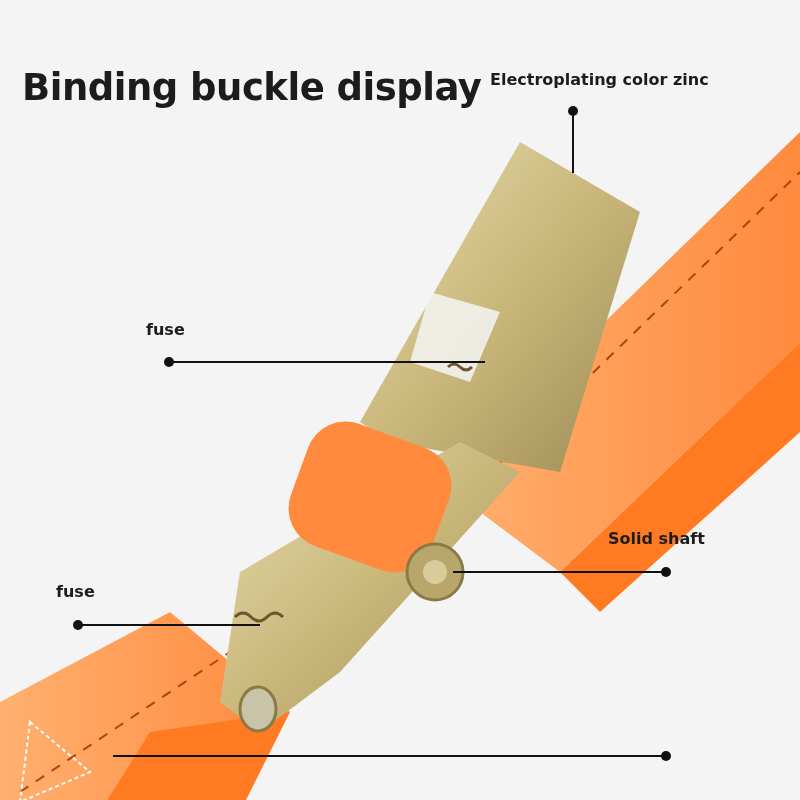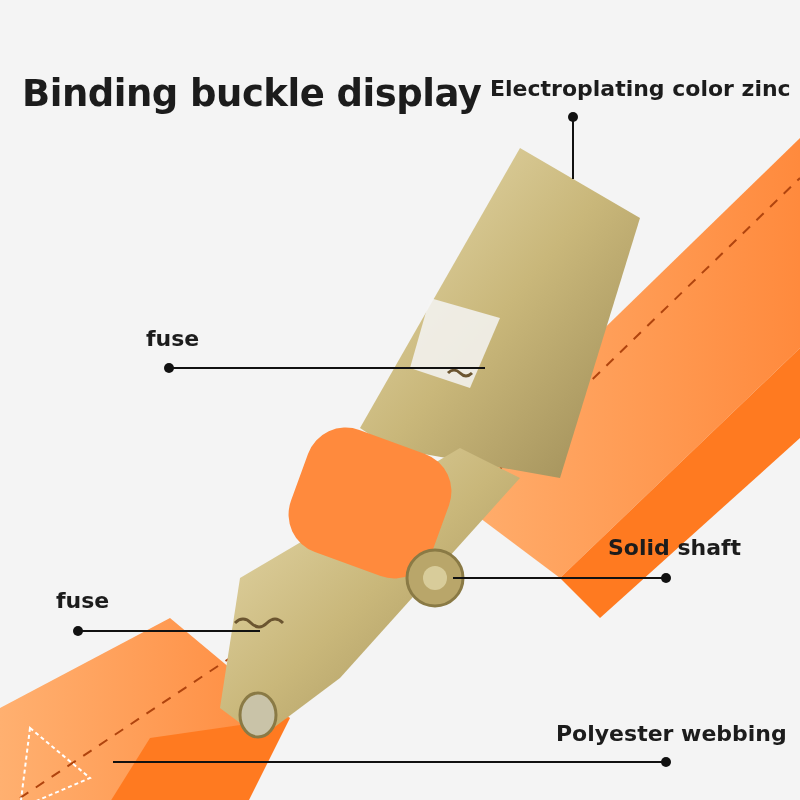--- a/index.html
+++ b/index.html
@@ -1,21 +1,21 @@
 <!DOCTYPE html>
 <html><head>
 <meta charset="utf-8">
 <style>
   html, body { margin:0; padding:0; }
   body { width:800px; height:800px; position:relative; overflow:hidden;
          background:#f4f4f4; font-family:"DejaVu Sans", sans-serif; }
-  .canvas { position:absolute; left:0; top:18px; width:800px; height:752px; }
+  .canvas { position:absolute; left:0; top:12px; width:800px; height:752px; }
   .title { position:absolute; left:22px; top:54px; font-size:37px; font-weight:bold;
            color:#1c1c1c; letter-spacing:-0.5px; white-space:nowrap; }
-  .label { position:absolute; font-size:22px; font-weight:bold; color:#1c1c1c; white-space:nowrap; }
+  .label { position:absolute; font-size:16px; font-weight:bold; color:#1c1c1c; white-space:nowrap; }
   .line { position:absolute; background:#111; }
   .dot { position:absolute; width:10px; height:10px; border-radius:50%; background:#111; }
 </style>
 </head>
 <body>
 
 <div class="canvas">
   <svg width="800" height="800" viewBox="0 0 800 800">
     <defs>
       <linearGradient id="metal" x1="0" y1="0" x2="1" y2="1">
@@ -70,16 +70,15 @@
   <div class="label" style="left:608px;top:517px;text-align:right;">Solid shaft</div>
   <div class="dot" style="left:661px;top:555px;"></div>
   <div class="line" style="left:453px;top:559px;width:210px;height:2px;"></div>
 
   
   <div class="label" style="left:56px;top:570px;">fuse</div>
   <div class="dot" style="left:73px;top:608px;"></div>
   <div class="line" style="left:80px;top:612px;width:180px;height:2px;"></div>
 
   
-  <div class="label" style="left:556px;top:703px;">Polyester webbing</div>
   <div class="dot" style="left:661px;top:739px;"></div>
   <div class="line" style="left:113px;top:743px;width:552px;height:2px;"></div>
 </div>
 
 </body></html>

